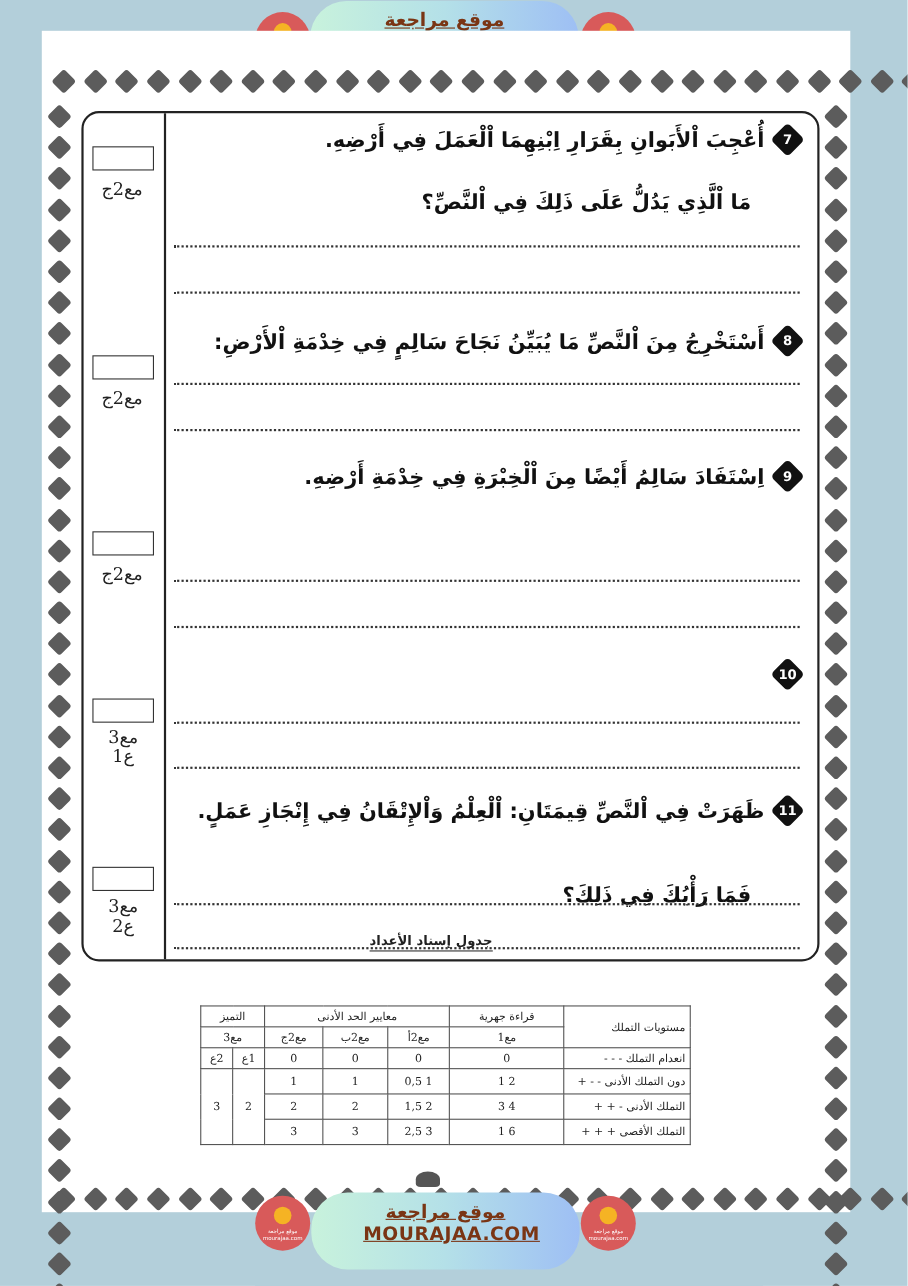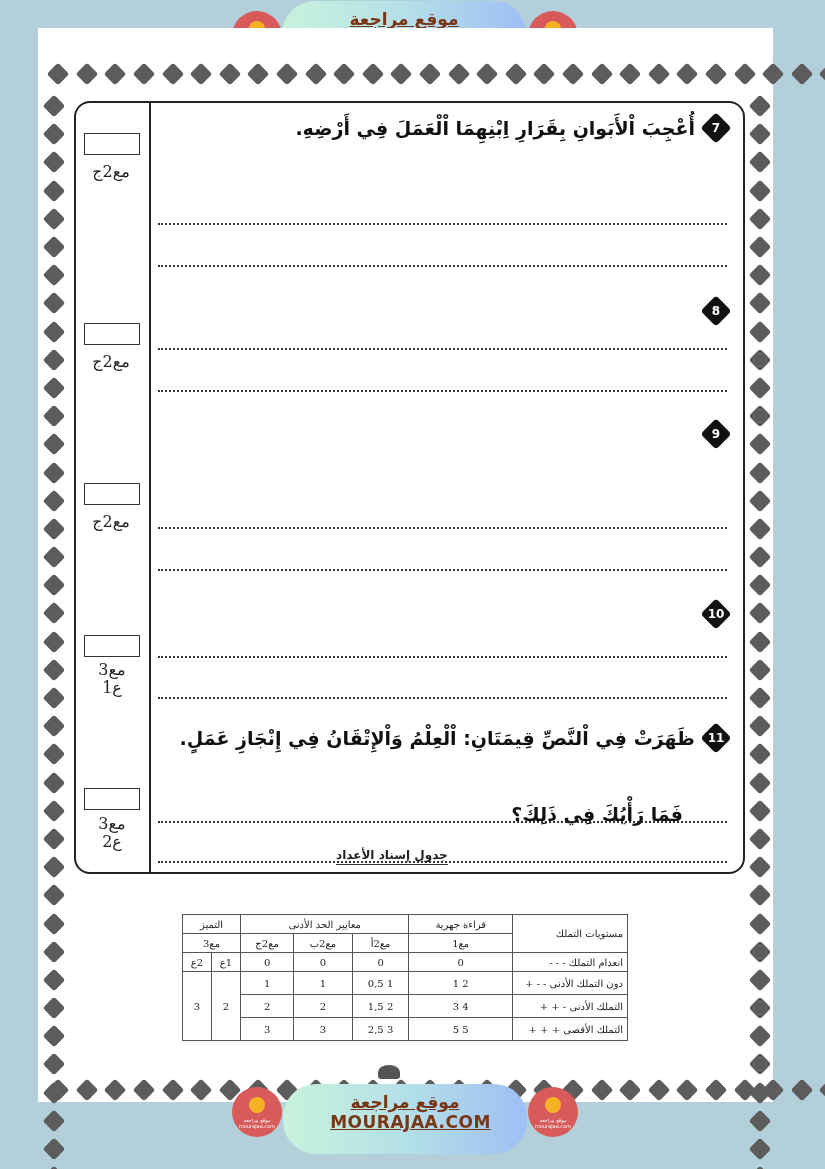--- a/index.html
+++ b/index.html
@@ -259,35 +259,36 @@
 </div>
 
 <div class="frame">
   <div class="frame-divider"></div>
 
   <div class="score-box" style="top:30px;"></div>
   <div class="score-label" style="top:60px;">مع2ج</div>
   <div class="q" style="top:14px;">
     <span class="qnum"><span>7</span></span><span>أُعْجِبَ اْلأَبَوانِ بِقَرَارِ اِبْنِهِمَا اْلْعَمَلَ فِي أَرْضِهِ.</span>
   </div>
+  <div class="sub" style="top:70px;">مَا اْلَّذِي يَدُلُّ عَلَى ذَلِكَ فِي اْلنَّصِّ؟</div>
   <div class="dots" style="top:120px;"></div>
   <div class="dots" style="top:162px;"></div>
 
   <div class="score-box" style="top:220px;"></div>
   <div class="score-label" style="top:250px;">مع2ج</div>
   <div class="q" style="top:197px;">
-    <span class="qnum"><span>8</span></span>
+    <span class="qnum"><span>8</span></span><span>أَسْتَخْرِجُ مِنَ اْلنَّصِّ مَا يُبَيِّنُ نَجَاحَ سَالِمٍ فِي خِدْمَةِ اْلأَرْضِ:</span>
   </div>
   <div class="dots" style="top:245px;"></div>
   <div class="dots" style="top:287px;"></div>
 
   <div class="score-box" style="top:380px;"></div>
   <div class="score-label" style="top:410px;">مع2ج</div>
   <div class="q" style="top:320px;">
-    <span class="qnum"><span>9</span></span>
+    <span class="qnum"><span>9</span></span><span>اِسْتَفَادَ سَالِمُ أَيْضًا مِنَ اْلْخِبْرَةِ فِي خِدْمَةِ أَرْضِهِ.</span>
   </div>
   <div class="dots" style="top:424px;"></div>
   <div class="dots" style="top:466px;"></div>
 
   <div class="score-box" style="top:532px;"></div>
   <div class="score-label" style="top:558px; width:40px; left:16px;">مع3 ع1</div>
   <div class="q" style="top:500px;">
     <span class="qnum"><span>10</span></span>
   </div>
   <div class="dots" style="top:553px;"></div>
@@ -339,21 +340,21 @@
   </tr>
   <tr style="height:23px;">
     <td class="lvl">التملك الأدنى - + +</td>
     <td>4   3</td>
     <td>2   1,5</td>
     <td>2</td>
     <td>2</td>
   </tr>
   <tr style="height:23px;">
     <td class="lvl">التملك الأقصى + + +</td>
-    <td>5   5</td>
+    <td>6   1</td>
     <td>3   2,5</td>
     <td>3</td>
     <td>3</td>
   </tr>
 </tbody>
   </table>
 
 <div class="ornament"></div>
 
 <div class="badge" style="left:232px; top:1087px;">

